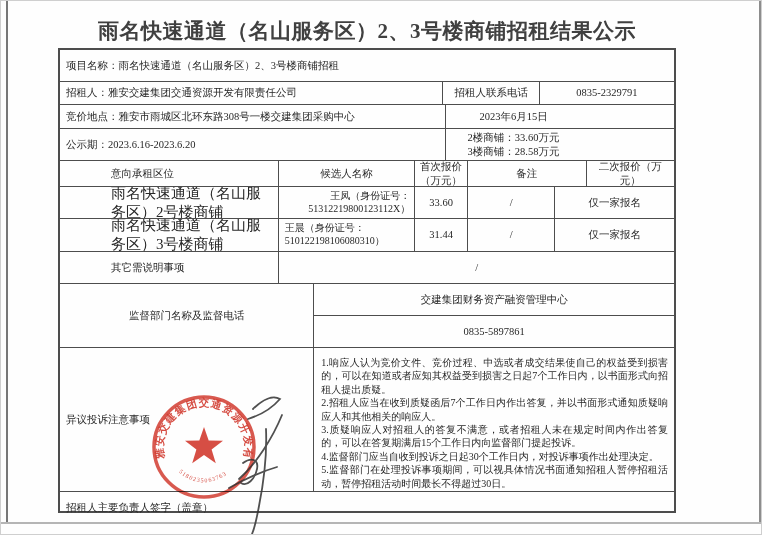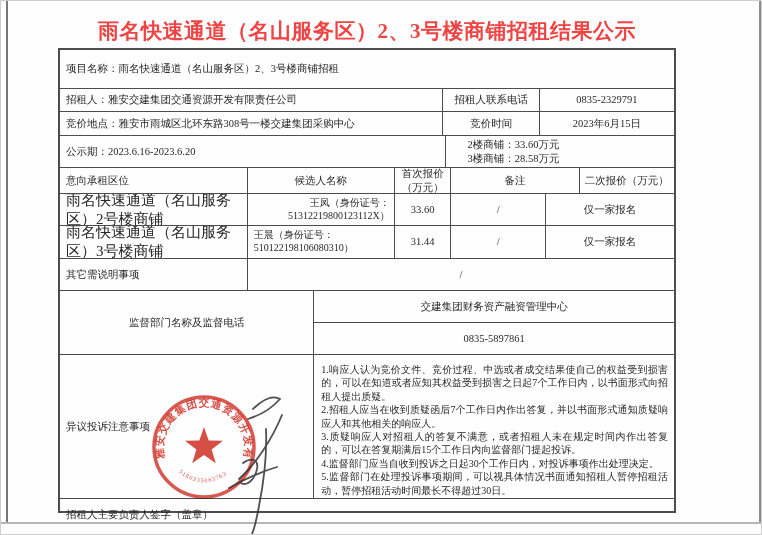--- a/index.html
+++ b/index.html
@@ -9,40 +9,40 @@
     font-family:"Liberation Serif","DejaVu Serif",serif;
     color:#272727;overflow:hidden;border:1px solid #cfcfcf;
   }
   
   .scan-left{position:absolute;left:5px;top:0;width:2px;height:521px;background:#4a4a4a;opacity:.75;}
   .scan-right{position:absolute;left:758px;top:0;width:2px;height:523px;background:#8d8d8d;}
   .scan-bottom{position:absolute;left:0;top:521px;width:762px;height:2px;background:#b5b5b5;}
 
   .title{
     position:absolute;left:57px;top:16px;width:618px;text-align:center;
-    font-size:21px;font-weight:bold;letter-spacing:.5px;color:#ef4444;
+    font-size:21px;font-weight:bold;letter-spacing:.5px;color:#404040;
   }
 
   .doc-table{position:absolute;left:57px;top:47px;width:618px;height:465px;border:2px solid #4d4d4d;}
   .row{display:flex;width:100%;border-bottom:1px solid #4d4d4d;}
   .row:last-child{border-bottom:none;}
   .cell{border-right:1px solid #4d4d4d;display:flex;align-items:center;font-size:10.5px;line-height:1.25;overflow:hidden;}
   .cell:last-child{border-right:none;}
   .cell.left{justify-content:flex-start;padding:2px 4px 2px 6px;}
   .cell.center{justify-content:center;text-align:center;padding:2px 3px;}
   .cell.small{font-size:15px;}
   .stack{display:flex;flex-direction:column;justify-content:center;}
 
-  .r1{height:39px;} .r2{height:23px;} .r3{height:24px;} .r4{height:32px;}
+  .r1{height:32px;} .r2{height:23px;} .r3{height:24px;} .r4{height:32px;}
   .r5{height:26px;} .r6{height:32px;} .r7{height:33px;} .r8{height:32px;}
   .r9{height:64px;} .r10{height:144px;} .r11{height:32px;border-bottom:none;}
 
   .w-full{width:618px;}
   .w-lab234{width:386px;} .w-key234{width:97px;} .w-val234{width:135px;}
-  .w-c1{width:189px;} .w-c2{width:148px;} .w-c3{width:57px;} .w-c4{width:95px;} .w-c5{width:129px;}
+  .w-c1{width:189px;margin-left:45px;} .w-c2{width:148px;} .w-c3{width:57px;} .w-c4{width:95px;} .w-c5{width:129px;}
   .w-other-val{width:429px;}
   .w-sup-l{width:256px;} .w-sup-r{width:362px;}
 
   .sup-right{flex-direction:column;padding:0;align-items:stretch;}
   .sup-sub{flex:1;display:flex;align-items:center;justify-content:center;font-size:10.5px;}
   .sup-sub:first-child{border-bottom:1px solid #4d4d4d;}
 
   .notice-cell{align-items:flex-start;padding:8px 6px 4px 7px;}
   .notice-text{font-size:10px;line-height:13.4px;text-align:justify;}
   .twoline{font-size:10px;line-height:13px;}
@@ -68,21 +68,20 @@
     </div>
 
     <div class="row r2">
       <div class="cell left w-lab234">招租人：雅安交建集团交通资源开发有限责任公司</div>
       <div class="cell center w-key234">招租人联系电话</div>
       <div class="cell center w-val234">0835-2329791</div>
     </div>
 
     <div class="row r3">
       <div class="cell left w-lab234">竞价地点：雅安市雨城区北环东路308号一楼交建集团采购中心</div>
-      <div class="cell center w-key234">竞价时间</div>
       <div class="cell center w-val234">2023年6月15日</div>
     </div>
 
     <div class="row r4">
       <div class="cell left w-lab234">公示期：2023.6.16-2023.6.20</div>
       <div class="cell center w-val234 stack">
         <div>2楼商铺：33.60万元</div>
         <div>3楼商铺：28.58万元</div>
       </div>
     </div>

